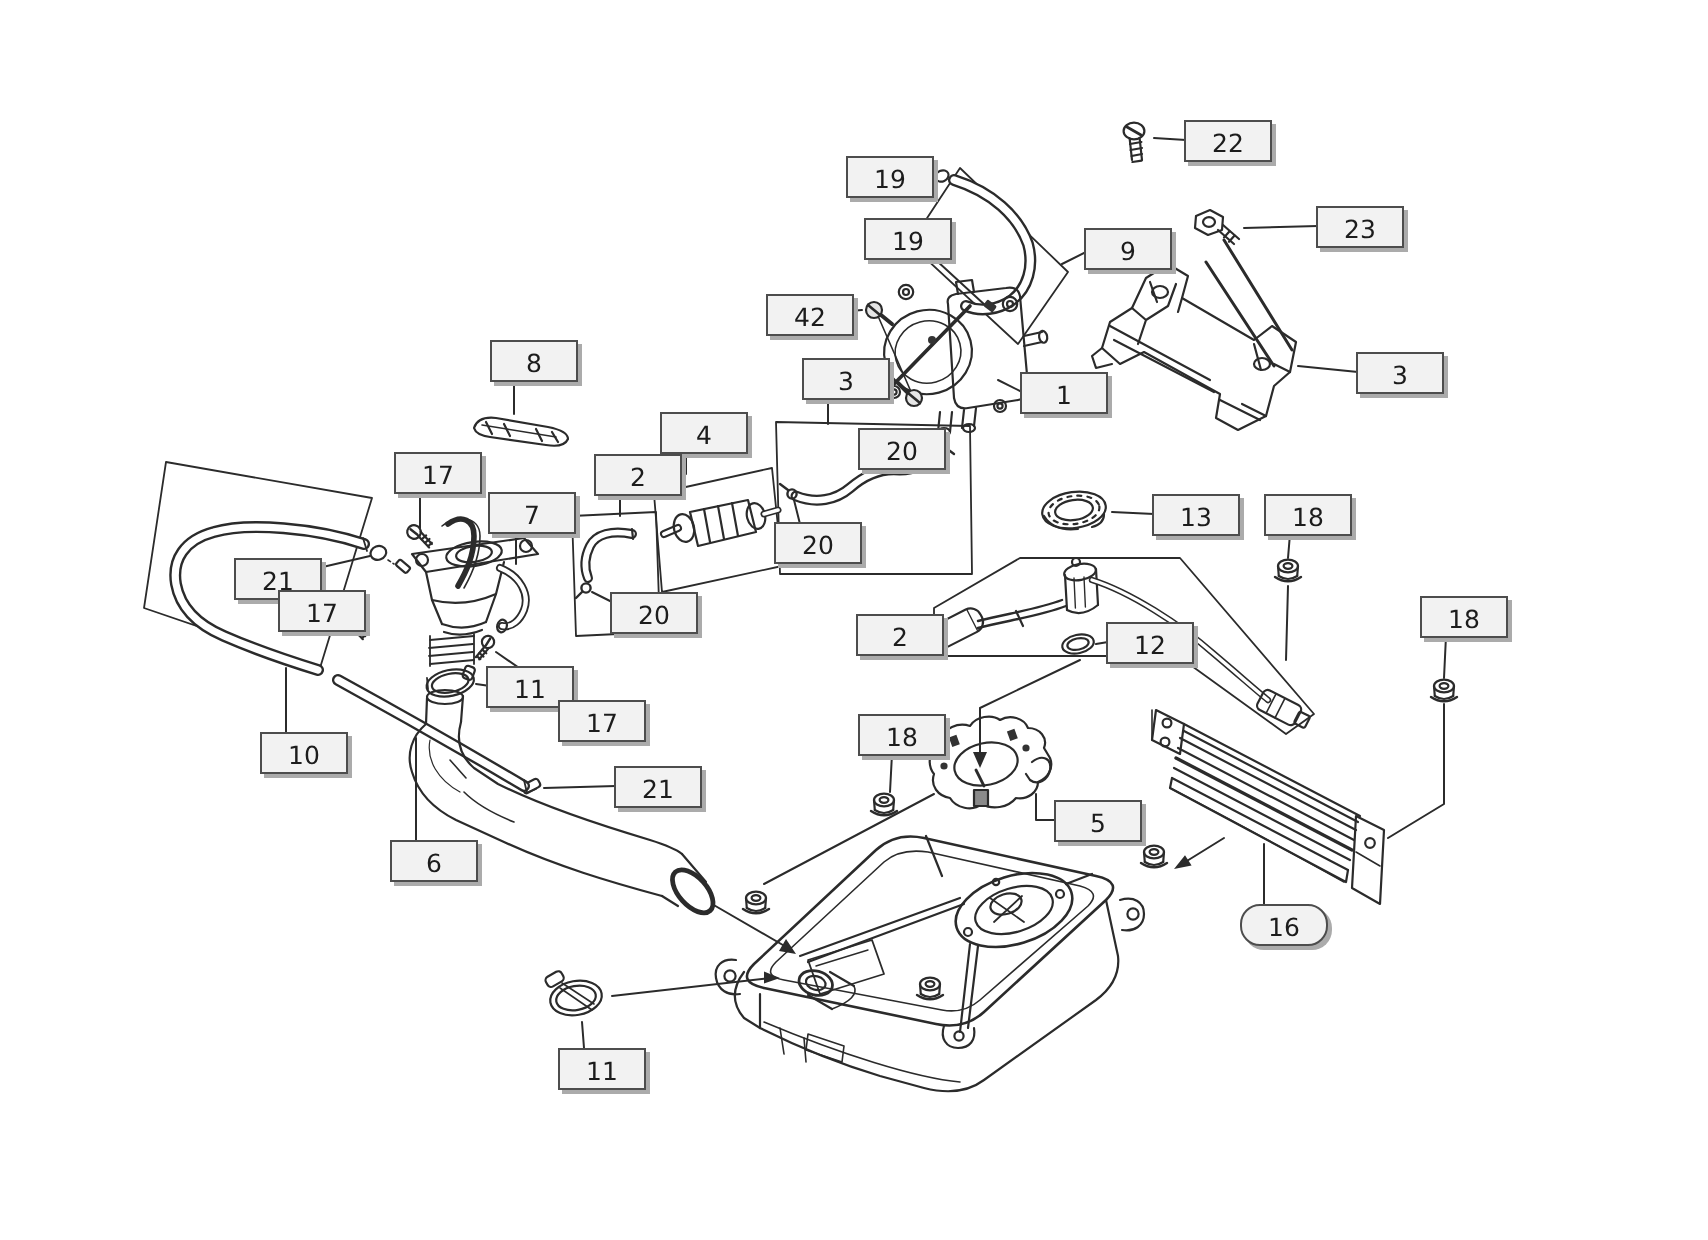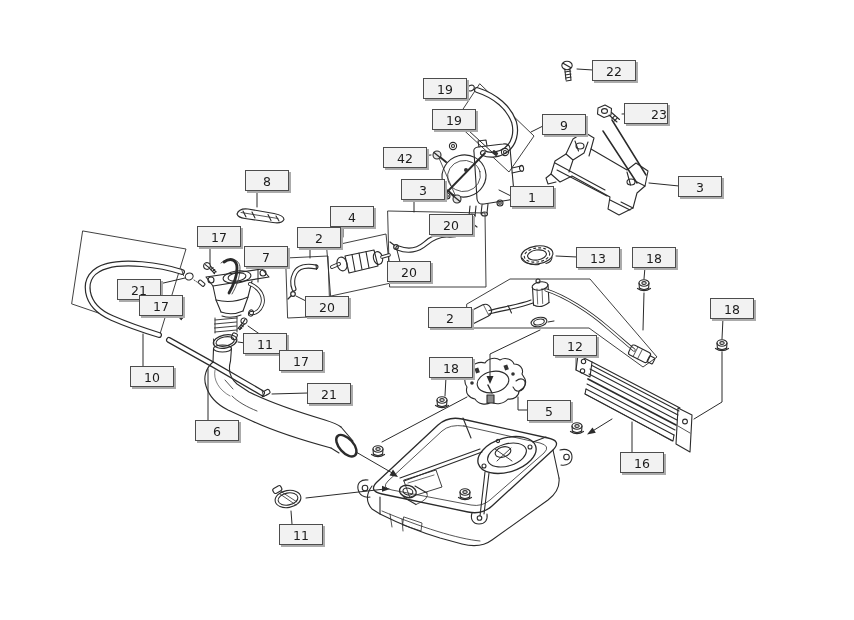--- a/index.html
+++ b/index.html
@@ -369,43 +369,43 @@
       <circle cx="685" cy="421.5" r="2.4"></circle>
       <path d="M678,426 L690,433" stroke-width="0.8"></path>
     </g>
   </svg>
 
   <div id="callouts">
       <div class="callout" style="left: 592px; top: 59.5px;">22</div>
       <div class="callout" style="left: 423px; top: 77.5px;">19</div>
       <div class="callout" style="left: 432px; top: 108.5px;">19</div>
       <div class="callout" style="left: 542px; top: 113.5px;">9</div>
-      <div class="callout" style="left: 624px; top: 102.5px; text-align: right;">23</div>
+      <div class="callout" style="left: 658px; top: 102.5px;">23</div>
       <div class="callout" style="left: 383px; top: 146.5px;">42</div>
       <div class="callout" style="left: 245px; top: 169.5px;">8</div>
       <div class="callout" style="left: 401px; top: 178.5px;">3</div>
       <div class="callout" style="left: 678px; top: 175.5px;">3</div>
       <div class="callout" style="left: 510px; top: 185.5px;">1</div>
       <div class="callout" style="left: 330px; top: 205.5px;">4</div>
       <div class="callout" style="left: 297px; top: 226.5px;">2</div>
       <div class="callout" style="left: 197px; top: 225.5px;">17</div>
       <div class="callout" style="left: 429px; top: 213.5px;">20</div>
       <div class="callout" style="left: 576px; top: 246.5px;">13</div>
       <div class="callout" style="left: 632px; top: 246.5px;">18</div>
       <div class="callout" style="left: 244px; top: 245.5px;">7</div>
       <div class="callout" style="left: 387px; top: 260.5px;">20</div>
       <div class="callout" style="left: 117px; top: 278.5px;">21</div>
       <div class="callout" style="left: 139px; top: 294.5px;">17</div>
       <div class="callout" style="left: 305px; top: 295.5px;">20</div>
       <div class="callout" style="left: 710px; top: 297.5px;">18</div>
       <div class="callout" style="left: 428px; top: 306.5px;">2</div>
-      <div class="callout" style="left: 553px; top: 310.5px; margin-top: 24px;">12</div>
+      <div class="callout" style="left: 553px; top: 310.5px;">12</div>
       <div class="callout" style="left: 243px; top: 332.5px;">11</div>
       <div class="callout" style="left: 279px; top: 349.5px;">17</div>
       <div class="callout" style="left: 429px; top: 356.5px;">18</div>
       <div class="callout" style="left: 130px; top: 365.5px;">10</div>
       <div class="callout" style="left: 307px; top: 382.5px;">21</div>
       <div class="callout" style="left: 527px; top: 399.5px;">5</div>
       <div class="callout" style="left: 195px; top: 419.5px;">6</div>
-      <div class="callout" style="left: 620px; top: 451.5px;">16</div>
+      <div class="callout" style="left: 620px; top: 451.5px; border-radius: 10px;">16</div>
       <div class="callout" style="left: 279px; top: 523.5px;">11</div>
     </div>
 </div>
 
 </body></html>

